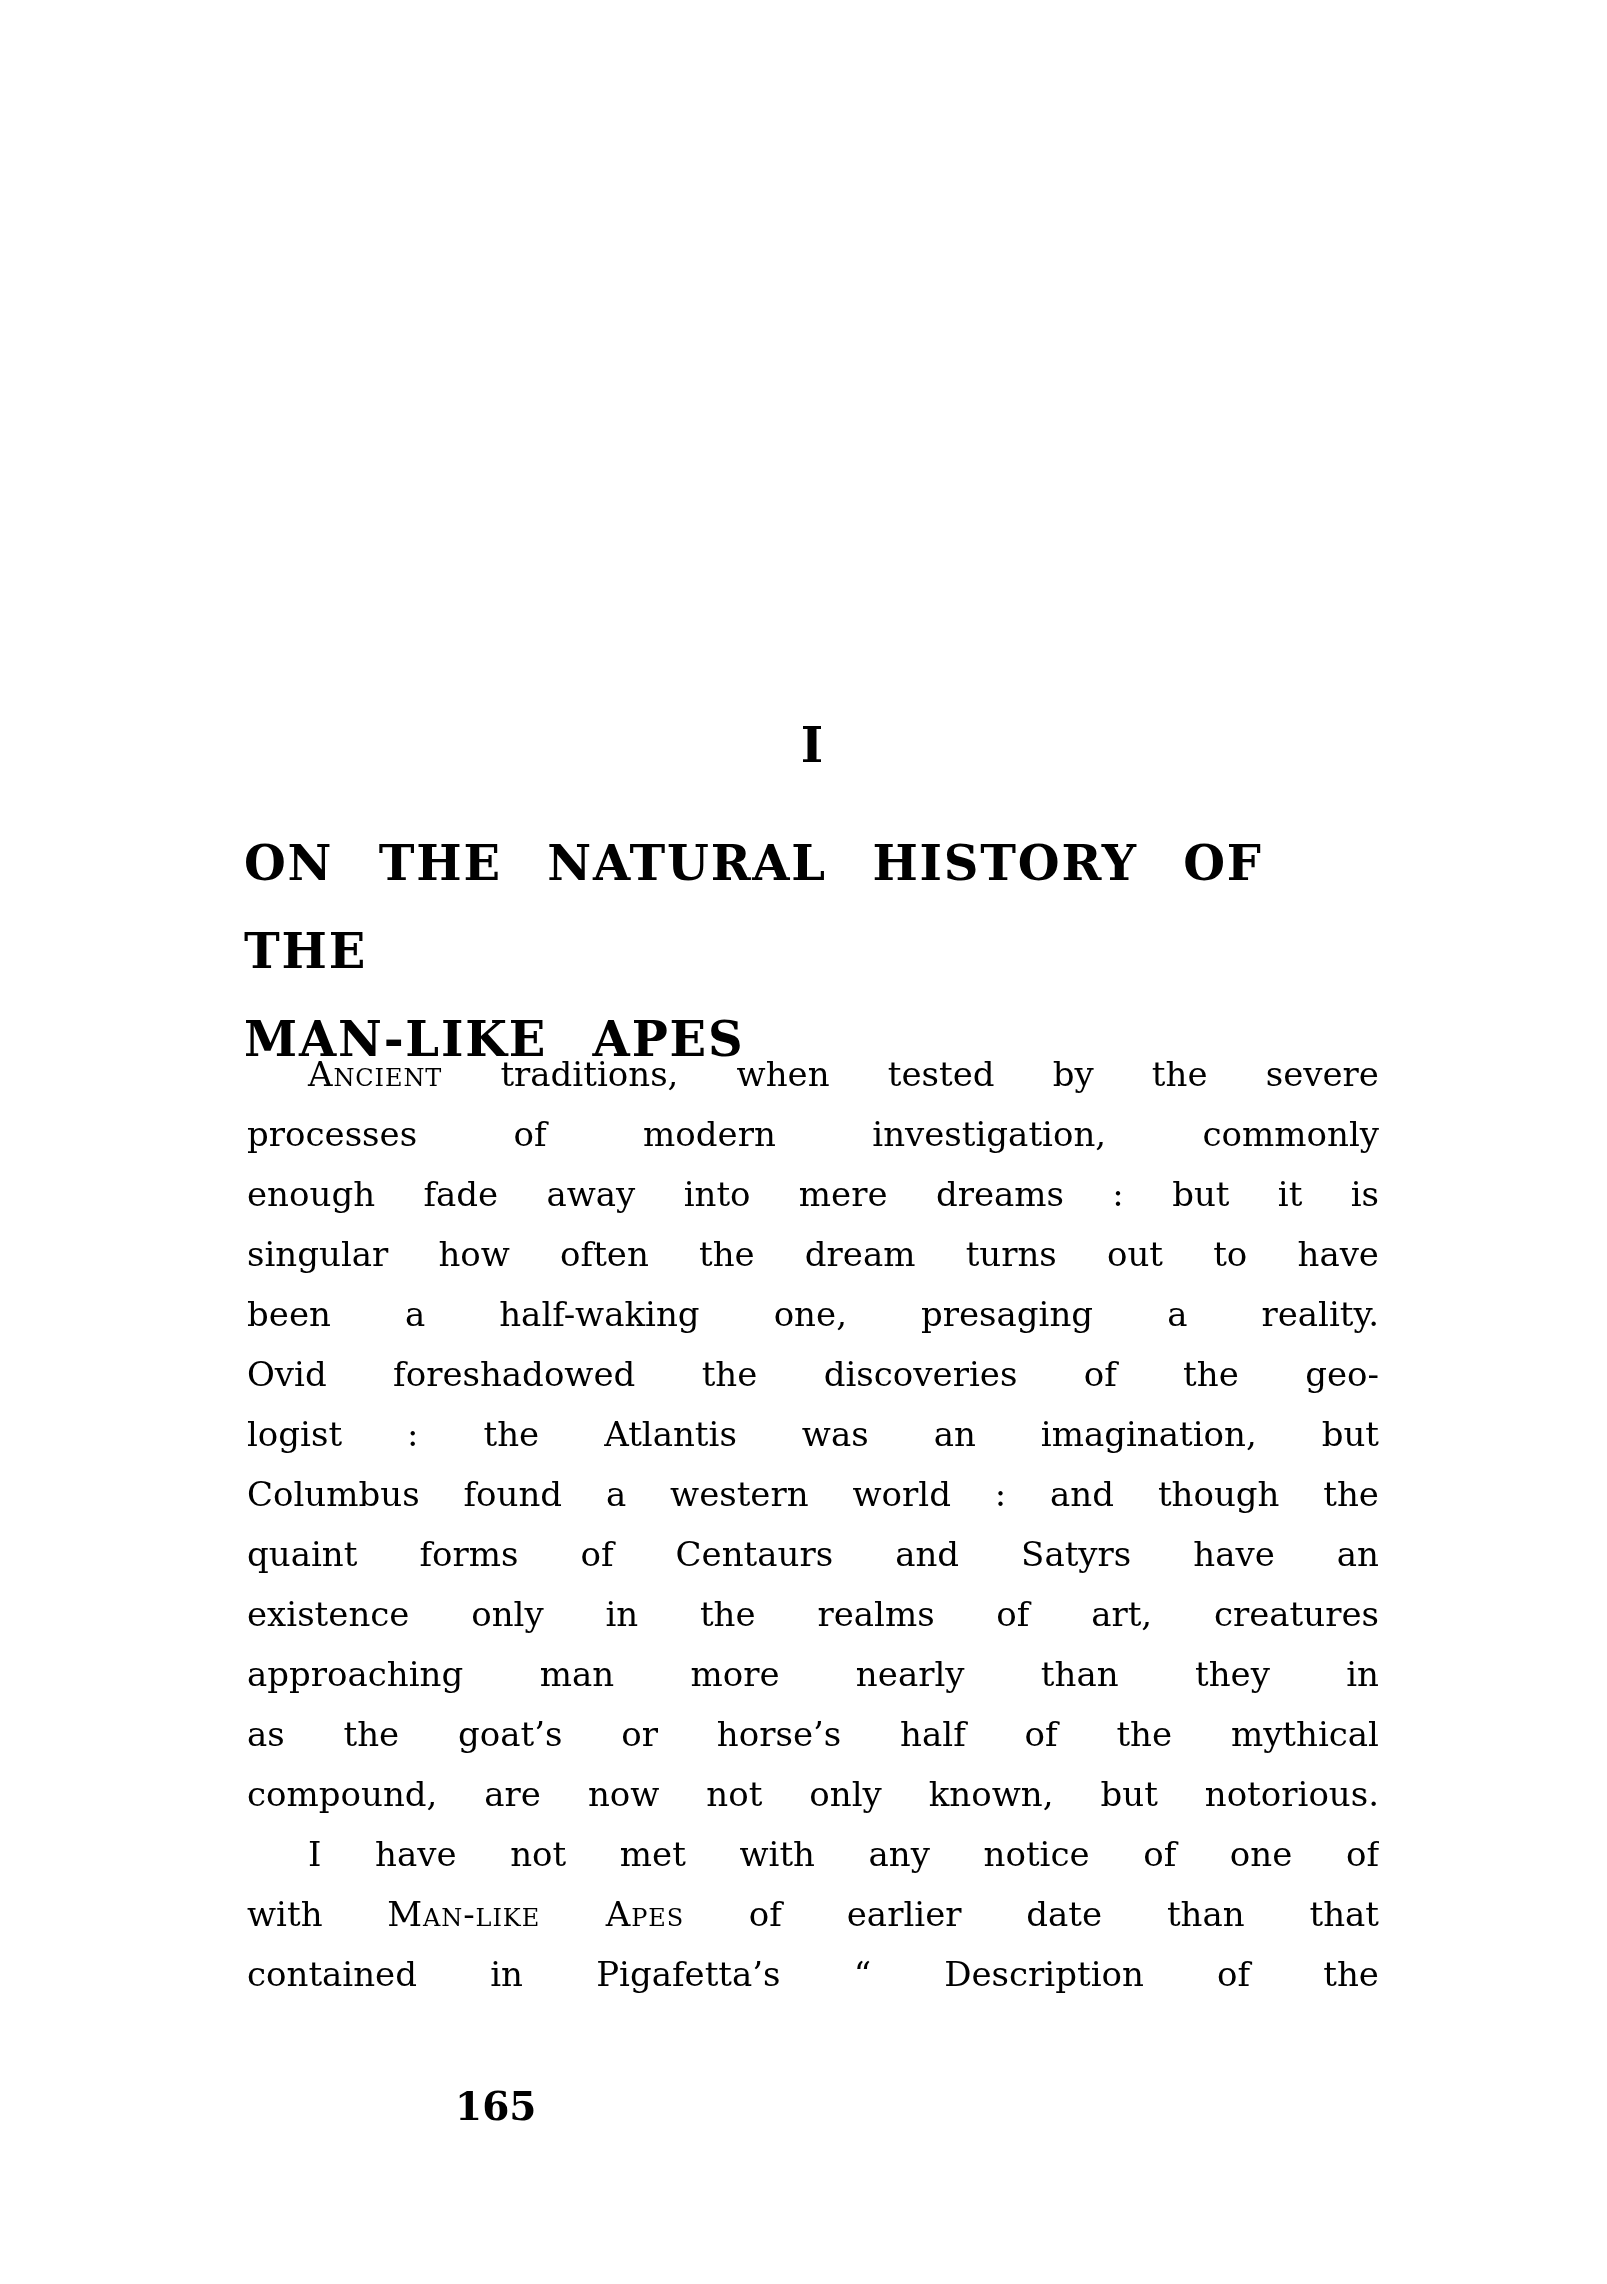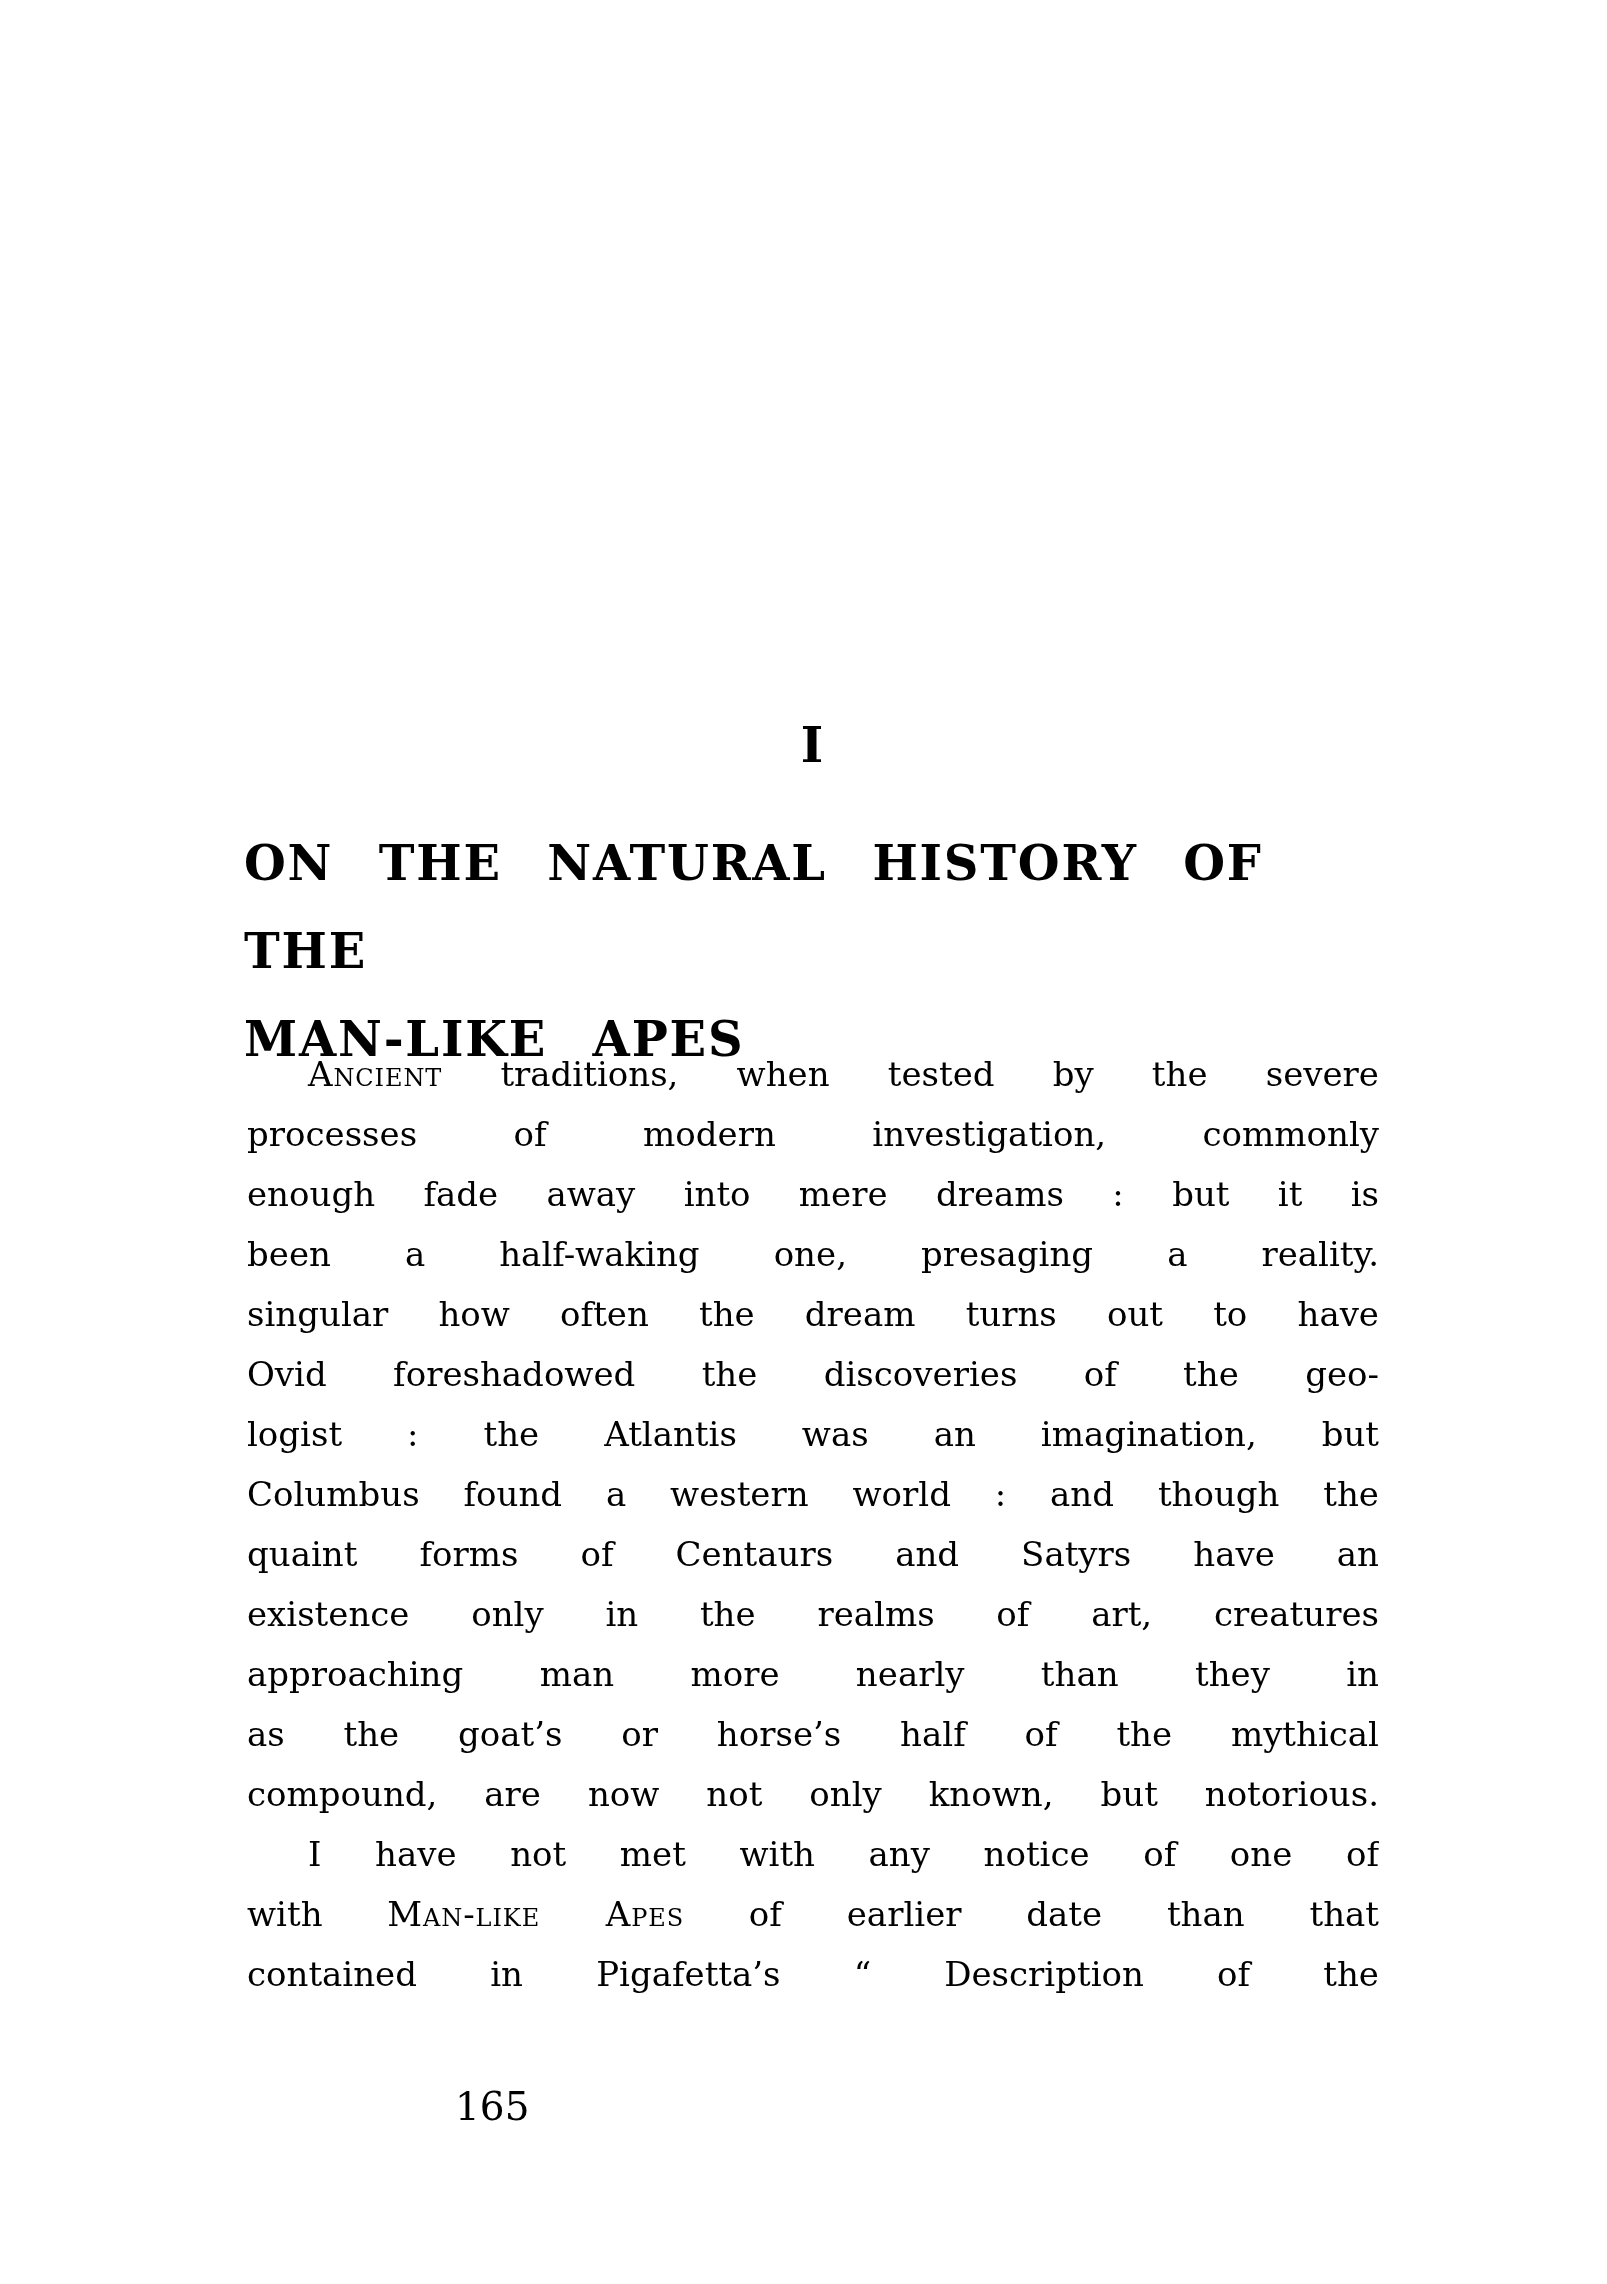--- a/index.html
+++ b/index.html
@@ -60,42 +60,42 @@
   }
   .sc {
     font-variant: small-caps;
     letter-spacing: 0.9px;
   }
   .page-number {
     position: absolute;
     top: 2087px;
     left: 455px;
     font-size: 39px;
-    font-weight: 400;
+    font-weight: 700;
     line-height: 1;
   }
 </style>
 </head>
 <body>
 
 <div class="page">
 
   <div class="chapter-numeral">I</div>
 
   <div class="chapter-title">
     <div>ON THE NATURAL HISTORY OF THE</div>
     <div>MAN-LIKE APES</div>
   </div>
 
   <div class="body-text">
       <div class="line indent"><span class="sc">Ancient</span><span> traditions, when tested by the severe</span></div>
       <div class="line"><span>processes of modern investigation, commonly</span></div>
       <div class="line"><span>enough fade away into mere dreams : but it is</span></div>
+      <div class="line"><span>singular how often the dream turns out to have</span></div>
       <div class="line"><span>been a half-waking one, presaging a reality.</span></div>
-      <div class="line"><span>singular how often the dream turns out to have</span></div>
       <div class="line"><span>Ovid foreshadowed the discoveries of the geo-</span></div>
       <div class="line"><span>logist : the Atlantis was an imagination, but</span></div>
       <div class="line"><span>Columbus found a western world : and though the</span></div>
       <div class="line"><span>quaint forms of Centaurs and Satyrs have an</span></div>
       <div class="line"><span>existence only in the realms of art, creatures</span></div>
       <div class="line"><span>approaching man more nearly than they in</span></div>
       <div class="line"><span>as the goat’s or horse’s half of the mythical</span></div>
       <div class="line"><span>compound, are now not only known, but notorious.</span></div>
       <div class="line indent"><span>I have not met with any notice of one of</span></div>
       <div class="line"><span>with </span><span class="sc">Man-like Apes</span><span> of earlier date than that</span></div>

